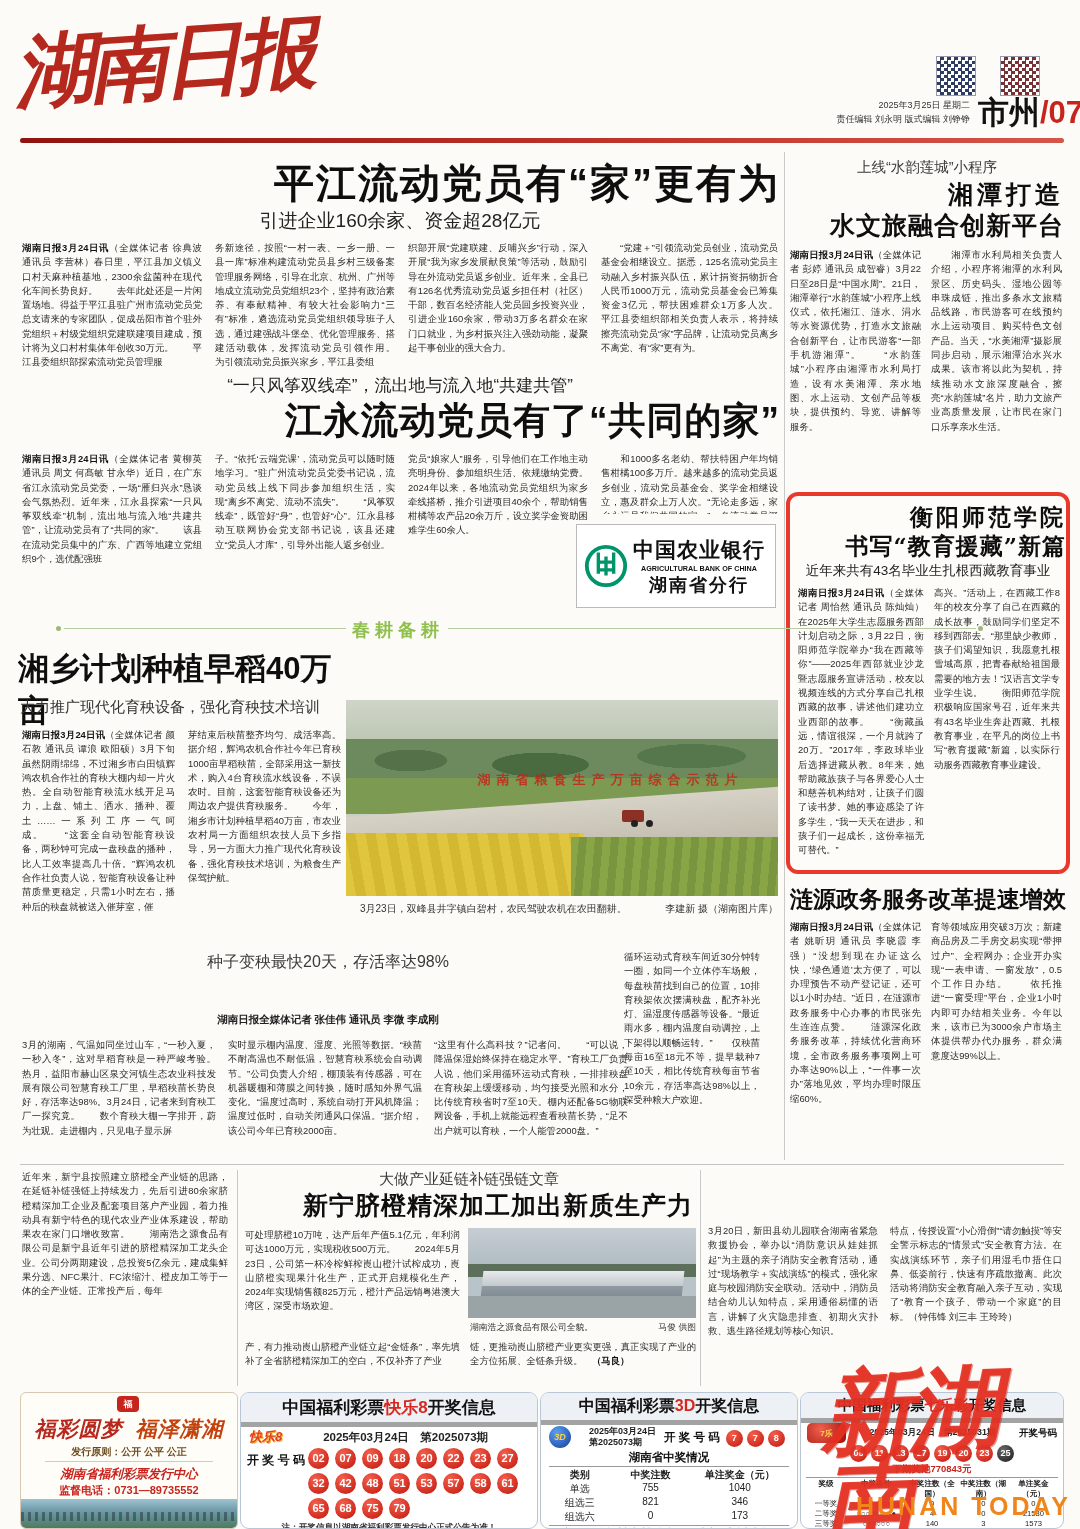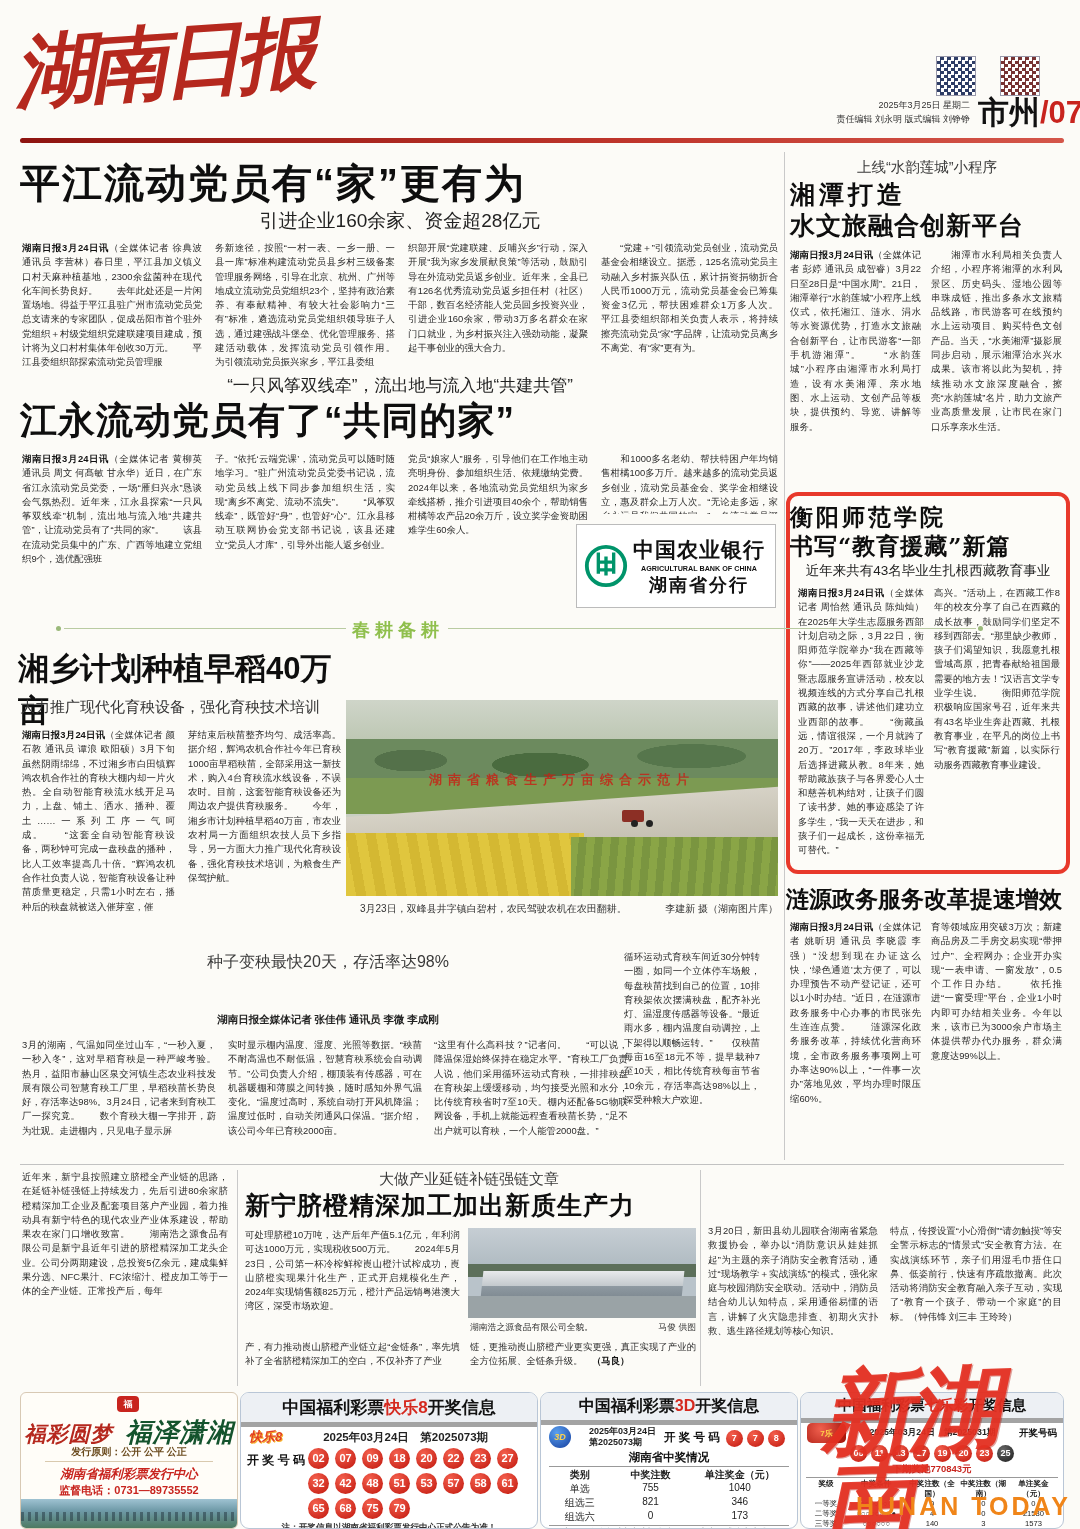--- a/index.html
+++ b/index.html
@@ -1,21 +1,21 @@
 <!DOCTYPE html>
 <html><head>
 <meta charset="utf-8">
 <style>
   html,body{margin:0;padding:0;background:#9a9a9a;}
   .page{position:relative;width:1080px;height:1529px;margin:0 auto;background:#fcfbf7;
         font-family:"Liberation Sans",sans-serif;overflow:hidden;color:#222;}
   .abs{position:absolute;}
   .col{position:absolute;font-size:9.4px;line-height:1.52;color:#2a2a2a;text-align:justify;overflow:hidden;}
   .col b{color:#111;}
-  .hl{position:absolute;font-weight:900;color:#0e0e0e;text-align:left;letter-spacing:1px;}
+  .hl{position:absolute;font-weight:900;color:#0e0e0e;text-align:right;letter-spacing:1px;}
   .serif{font-family:"DejaVu Serif","Liberation Serif",serif;}
   .kick{position:absolute;text-align:center;color:#3a3a3a;}
   .vrule{position:absolute;width:1px;background:#c9c9c9;}
   .hrule{position:absolute;height:1px;background:#c2c2c2;}
   .caption{position:absolute;font-size:10px;color:#333;}
   .ball{display:inline-flex;width:21px;height:21px;margin:2px 3px;align-items:center;justify-content:center;
         border-radius:50%;background:radial-gradient(circle at 35% 28%,#f4604e,#c0160c);color:#fff;
         font-weight:bold;font-size:11px;}
   .ball.sm{width:17px;height:17px;font-size:9px;margin:1px 2px;}
   .ball.dark{background:radial-gradient(circle at 35% 28%,#666,#1c1c1c);}
@@ -122,21 +122,21 @@
   <div class="photo" style="left:346px;top:700px;width:432px;height:196px;background:#c9cfc2;">
     <div class="abs" style="left:0;top:0;width:100%;height:26%;background:linear-gradient(180deg,#cfd5c9,#b9c4ae);"></div>
     <div class="abs" style="left:0;top:20%;width:100%;height:22%;background:radial-gradient(ellipse 60px 18px at 15% 50%,#54714a 60%,transparent 61%),radial-gradient(ellipse 80px 20px at 45% 60%,#4a6b3f 60%,transparent 61%),radial-gradient(ellipse 90px 20px at 80% 40%,#56764c 60%,transparent 61%),#6c8a5e;"></div>
     <div class="abs" style="left:0;top:40%;width:100%;height:18%;background:#7c9a52;"></div>
     <div class="abs" style="left:-10%;top:52%;width:120%;height:26%;background:linear-gradient(180deg,#d6d2c6,#c2bdae);transform:rotate(-4deg);"></div>
     <div class="abs" style="left:0;top:68%;width:55%;height:32%;background:repeating-linear-gradient(80deg,#e0c63e 0 10px,#d4b832 10px 20px);"></div>
     <div class="abs" style="left:52%;top:70%;width:48%;height:30%;background:repeating-linear-gradient(95deg,#8aa546 0 8px,#7a9540 8px 16px);"></div>
     <div class="abs" style="left:64%;top:56%;width:22px;height:12px;background:#8c2f25;border-radius:2px;"></div>
     <div class="abs" style="left:66%;top:61%;width:7px;height:7px;background:#222;border-radius:50%;"></div>
     <div class="abs" style="left:69.5%;top:61%;width:7px;height:7px;background:#222;border-radius:50%;"></div>
-    <div class="abs" style="left:8%;top:36%;width:84%;text-align:center;font-size:13px;font-weight:bold;color:rgba(200,30,20,.8);
+    <div class="abs" style="left:8%;top:36%;width:84%;text-align:right;font-size:13px;font-weight:bold;color:rgba(200,30,20,.8);
                 letter-spacing:6px;filter:blur(.4px);">湖南省粮食生产万亩综合示范片</div>
   </div>
   <div class="caption" style="left:360px;top:902px;width:300px;">
     <span>3月23日，双峰县井字镇白碧村，农民驾驶农机在农田翻耕。</span>
   </div>
   <div class="caption" style="left:630px;top:902px;width:148px;text-align:right;">
     <span>李建新 摄（湖南图片库）</span>
   </div>
 
   <div class="kick" style="left:20px;top:952px;width:616px;font-size:16px;">种子变秧最快20天，存活率达98%</div>
@@ -172,21 +172,21 @@
   </div>
 
   <div class="col" style="left:708px;top:1224px;width:170px;height:160px;">3月20日，新田县幼儿园联合湖南省紧急救援协会，举办以“消防意识从娃娃抓起”为主题的亲子消防安全教育活动，通过“现场教学＋实战演练”的模式，强化家庭与校园消防安全联动。活动中，消防员结合幼儿认知特点，采用通俗易懂的语言，讲解了火灾隐患排查、初期火灾扑救、逃生路径规划等核心知识。</div>
   <div class="col" style="left:890px;top:1224px;width:172px;height:160px;">特点，传授设置“小心滑倒”“请勿触摸”等安全警示标志的“情景式”安全教育方法。在实战演练环节，亲子们用湿毛巾捂住口鼻、低姿前行，快速有序疏散撤离。此次活动将消防安全教育融入亲子互动，实现了“教育一个孩子、带动一个家庭”的目标。（钟伟锋 刘三丰 王玲玲）</div>
 
   <div class="abs" style="left:20px;top:1392px;width:216px;height:135px;background:#fffdf8;border:1px solid #d8c9b4;border-radius:6px;overflow:hidden;">
     <div style="position:absolute;left:96px;top:3px;width:22px;height:16px;background:#c8241e;border-radius:4px;
                 color:#fff;font-size:9px;font-weight:bold;text-align:center;line-height:16px;">福</div>
     <div class="serif" style="position:absolute;left:0;top:22px;width:100%;text-align:center;white-space:nowrap;">
       <span style="font-size:21px;font-weight:900;font-style:italic;color:#b5281e;letter-spacing:1px;">福彩圆梦</span>
-      <span style="font-size:26px;font-weight:900;font-style:italic;color:#14532d;letter-spacing:1px;margin-left:8px;">福泽潇湘</span>
+      <span style="font-size:21px;font-weight:900;font-style:italic;color:#c2410c;letter-spacing:1px;margin-left:8px;">福泽潇湘</span>
     </div>
     <div style="position:absolute;left:0;top:52px;width:100%;text-align:center;font-size:10px;font-weight:bold;color:#6b4b1e;">发行原则：公开 公平 公正</div>
     <div style="position:absolute;left:24px;top:68px;width:168px;height:1px;background:#d9c9ae;"></div>
     <div class="serif" style="position:absolute;left:0;top:73px;width:100%;text-align:center;font-size:12.5px;font-weight:900;font-style:italic;color:#c8241e;">湖南省福利彩票发行中心</div>
     <div style="position:absolute;left:0;top:90px;width:100%;text-align:center;font-size:11px;font-weight:bold;color:#c8241e;">监督电话：0731—89735552</div>
     <div class="photo" style="left:0;top:106px;width:216px;height:29px;">
       <div class="abs" style="left:0;top:0;width:100%;height:100%;background:linear-gradient(180deg,#9fc3d2,#6f9aa8 40%,#4e7a62);"></div>
       <div class="abs" style="left:0;top:45%;width:100%;height:30%;background:repeating-linear-gradient(90deg,rgba(40,60,70,.55) 0 3px,transparent 3px 7px);"></div>
     </div>
   </div>

